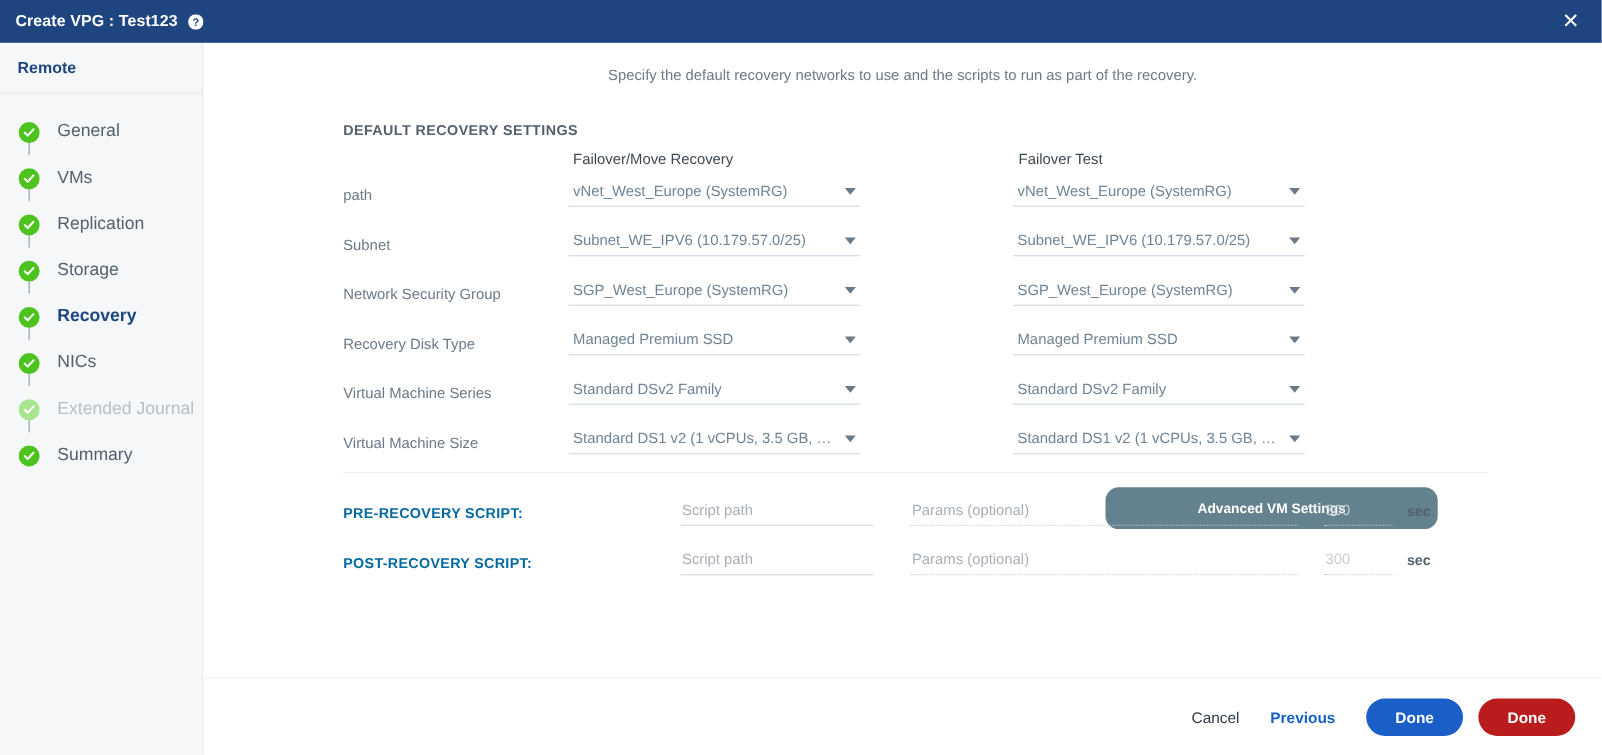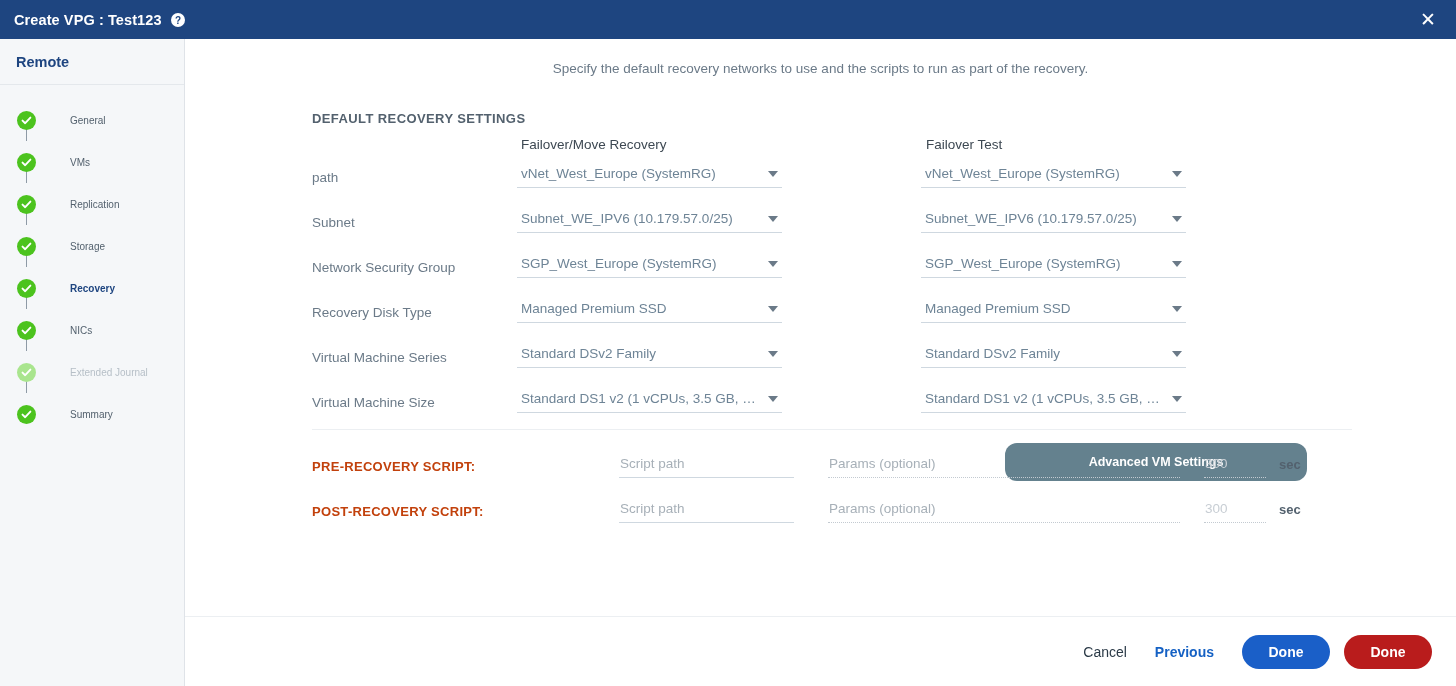--- a/index.html
+++ b/index.html
@@ -109,22 +109,22 @@
     background: #4cc31e;
     display: flex;
     align-items: center;
     justify-content: center;
     position: relative;
     z-index: 2;
   }
   .step-dot.dim { background: #a9e58e; }
   .step-dot svg { display: block; }
   .step-label {
-    margin-left: 34px;
-    font-size: 10px;
+    margin-left: 16px;
+    font-size: 16px;
     color: #53616e;
   }
   .step.active .step-label {
     color: #1e4580;
     font-weight: bold;
   }
   .step.disabled .step-label {
     color: #b6bfc7;
   }
   .step-connector {
@@ -269,21 +269,21 @@
   }
   .script-row {
     display: flex;
     align-items: flex-start;
     height: 45px;
   }
   .script-label {
     width: 307px;
     font-size: 13px;
     font-weight: bold;
-    color: #c2410c;
+    color: #0369a1;
     padding-top: 8px;
     letter-spacing: 0.3px;
     box-sizing: border-box;
   }
   .script-path {
     width: 175px;
     border-bottom: 1px solid #cfd8e0;
     padding: 5px 2px 6px 1px;
     box-sizing: border-box;
     font-size: 13.5px;

